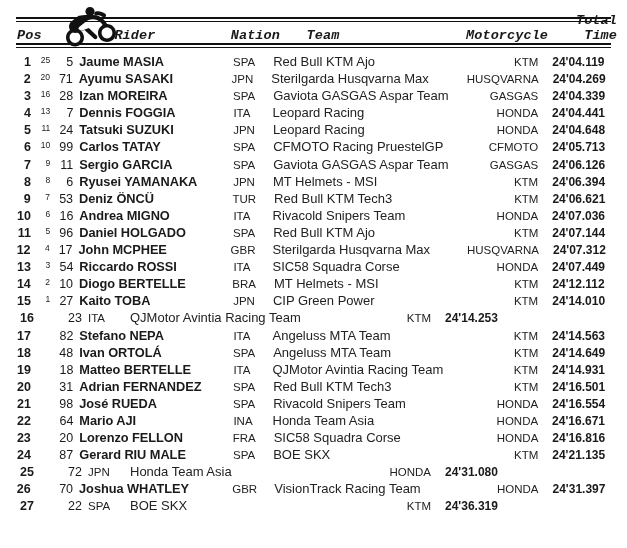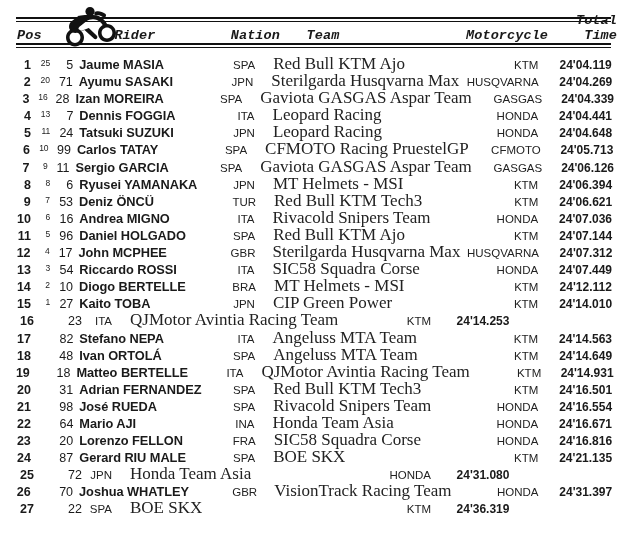--- a/index.html
+++ b/index.html
@@ -112,44 +112,42 @@
     box-sizing: border-box;
   }
   .c-name {
     width: 175px;
     font-weight: bold;
     font-size: 12.8px;
     letter-spacing: -0.05px;
   }
   .c-nation {
     width: 42px;
-    text-align: right;
     font-size: 11.5px;
     padding-right: 18px;
     box-sizing: border-box;
     color: #222;
   }
   .c-team {
     width: 217px;
-    font-size: 17px;
+    font-size: 13px;
     color: #222;
-    font-family: Liberation Serif, serif;
   }
   .c-moto {
     width: 92px;
     text-align: right;
     font-size: 11.5px;
     padding-right: 14px;
     box-sizing: border-box;
     color: #222;
     margin-left: 6px;
   }
   .c-time {
     width: 76px;
-    text-align: center;
+    text-align: left;
     font-weight: bold;
     font-size: 12px;
   }
 </style>
 </head>
 <body>
 
 <div class="results-sheet">
 
   <div class="header-block">

